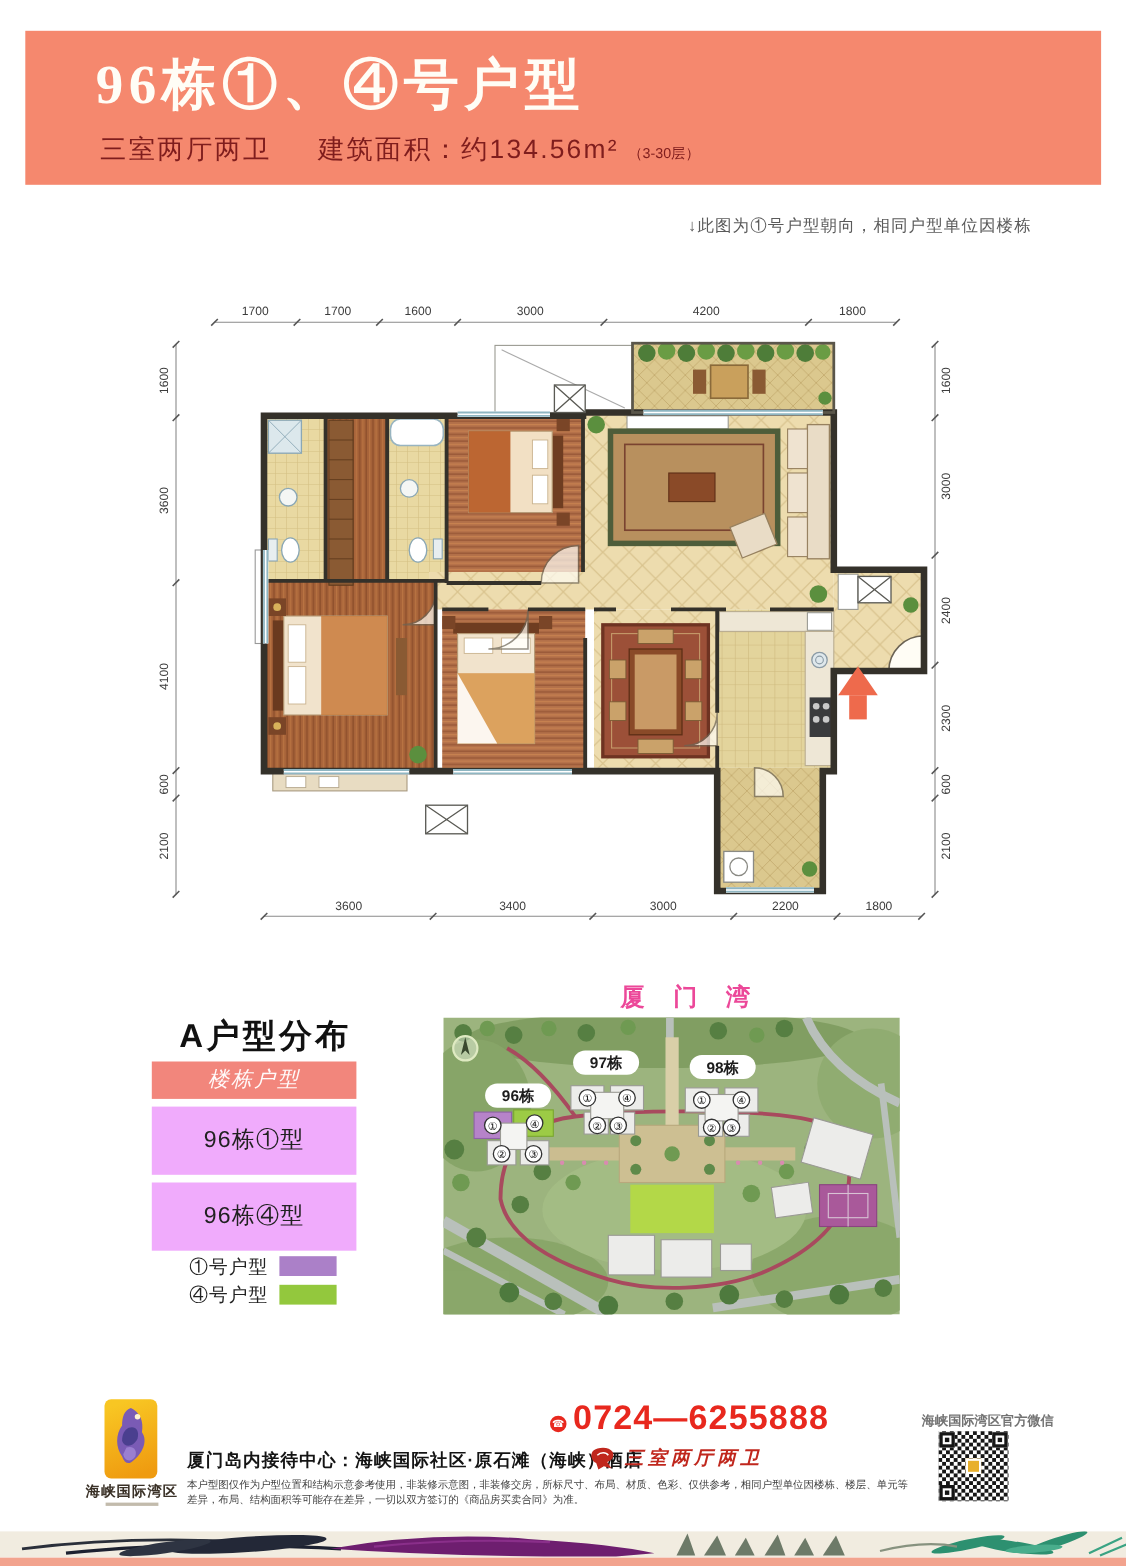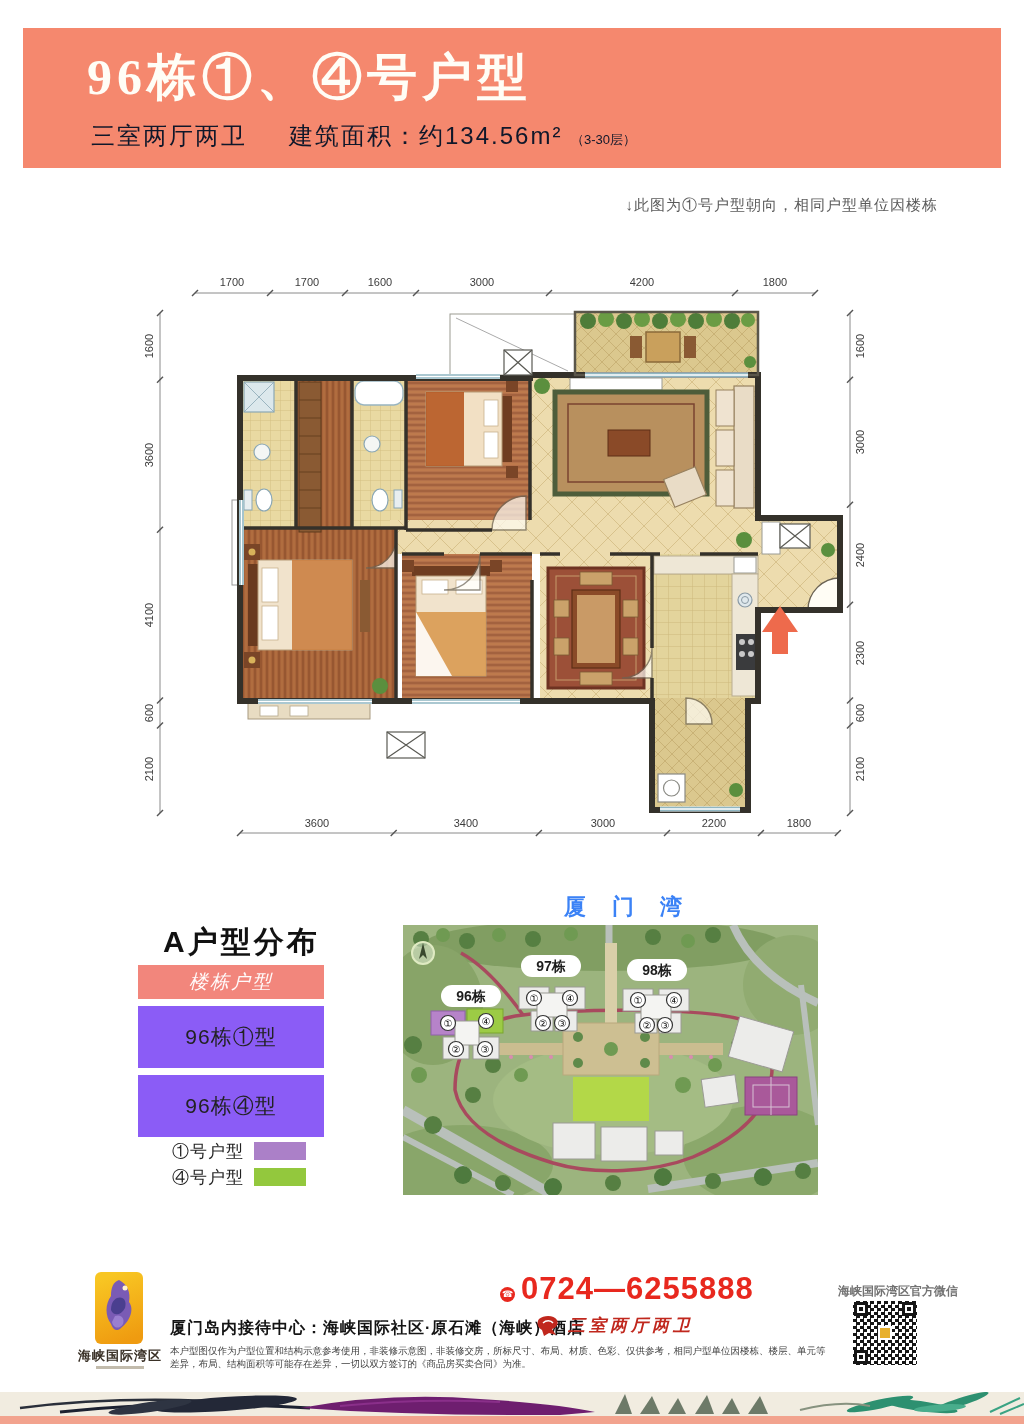--- a/index.html
+++ b/index.html
@@ -2,43 +2,43 @@
 <html><head>
 <meta charset="utf-8">
 <style>
   html,body{margin:0;padding:0;background:#e9e9e9;}
   .page{position:relative;width:1024px;height:1424px;background:#ffffff;overflow:hidden;
         font-family:"Liberation Sans",sans-serif;margin:0 auto;}
   
   .header{position:absolute;left:23px;top:28px;width:978px;height:140px;background:#f5886e;}
   .header-title{position:absolute;left:64px;top:16px;font-family:"Liberation Serif","DejaVu Serif",serif;
         font-weight:bold;font-size:50px;color:#fffdf6;letter-spacing:5px;}
-  .header-sub{position:absolute;left:68px;top:92px;color:#0f172a;font-size:24px;letter-spacing:2px;}
+  .header-sub{position:absolute;left:68px;top:92px;color:#7f1d1d;font-size:24px;letter-spacing:2px;}
   .header-sub .gap{display:inline-block;width:42px;}
   .header-sub .floors{font-size:13px;letter-spacing:0;}
   
   .note{position:absolute;top:196px;right:86px;font-size:15px;color:#5a5a5a;letter-spacing:1px;}
   
   .floorplan{position:absolute;left:140px;top:250px;width:740px;height:610px;}
   .floorplan svg{display:block;}
   .floorplan text{font-family:"Liberation Sans",sans-serif;fill:#3c3c3c;font-size:11px;}
   
   .dist-heading{position:absolute;left:163px;top:922px;font-size:30px;font-weight:bold;color:#111;letter-spacing:3px;}
   .dist-table{position:absolute;left:138px;top:965px;width:186px;}
   .dist-th{height:34px;line-height:34px;text-align:center;background:#f2867c;color:rgba(255,255,255,.96);
         font-size:19px;letter-spacing:2px;font-style:italic;}
-  .dist-row{margin-top:7px;height:62px;line-height:62px;text-align:center;background:#8b5cf6;
+  .dist-row{margin-top:7px;height:62px;line-height:62px;text-align:center;background:#f0abfc;
         color:#222;font-size:21px;letter-spacing:1px;}
   .legend{position:absolute;left:172px;top:1140px;}
   .legend-row{display:flex;align-items:center;height:22px;margin-bottom:4px;}
   .legend-label{font-size:17px;color:#222;width:76px;letter-spacing:1px;}
   .legend-swatch{width:52px;height:18px;margin-left:6px;}
   
   .map-title{position:absolute;left:403px;top:892px;width:440px;text-align:center;
-        color:#3b82f6;font-size:22px;font-weight:bold;letter-spacing:26px;text-indent:26px;}
+        color:#ec4899;font-size:22px;font-weight:bold;letter-spacing:26px;text-indent:26px;}
   .sitemap{position:absolute;left:403px;top:925px;width:415px;height:270px;}
   .sitemap text{font-family:"Liberation Sans",sans-serif;}
   
   .logo-tile{position:absolute;left:95px;top:1272px;width:48px;height:72px;border-radius:6px;
         background:linear-gradient(160deg,#f8c623 10%,#ef9b10 90%);overflow:hidden;}
   .brand-name{position:absolute;left:78px;top:1347px;width:84px;text-align:center;
         font-size:13px;font-weight:bold;color:#3a3127;letter-spacing:1px;}
   .brand-caption{position:absolute;left:96px;top:1366px;width:48px;height:3px;background:#c2bbac;}
   .address{position:absolute;left:170px;top:1279px;font-size:20px;font-weight:bold;color:#e8281e;letter-spacing:2px;}
   .phone-wrap{position:absolute;left:500px;top:1271px;display:flex;align-items:center;}

